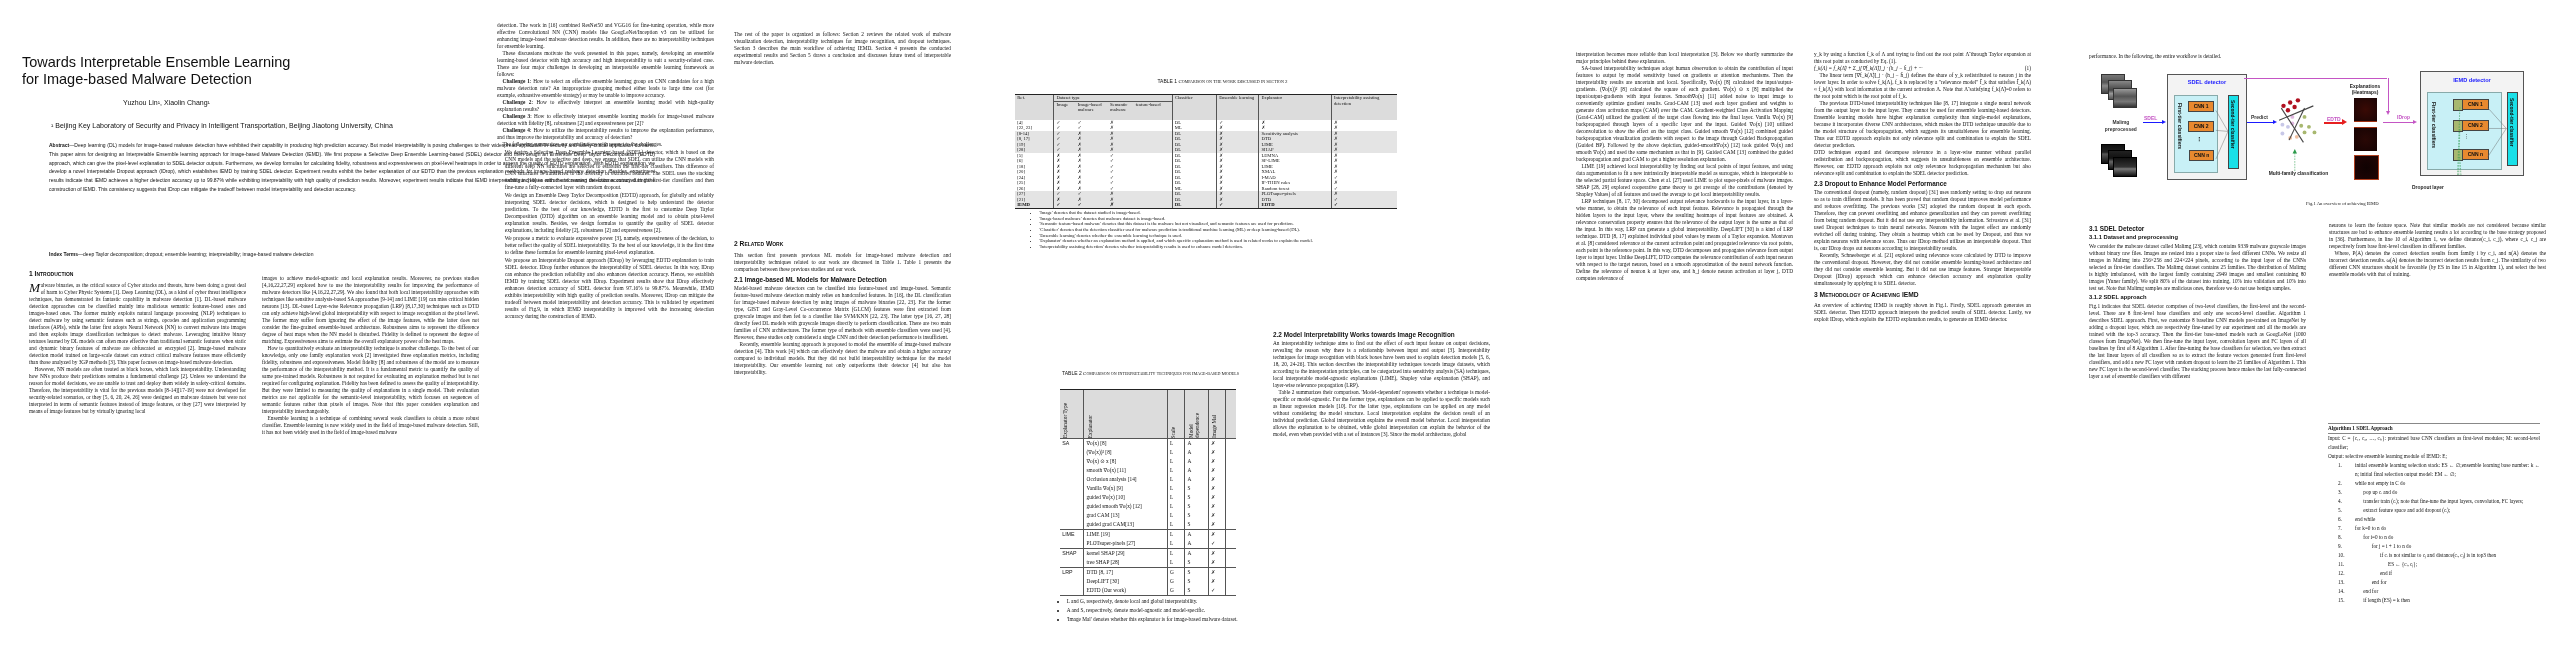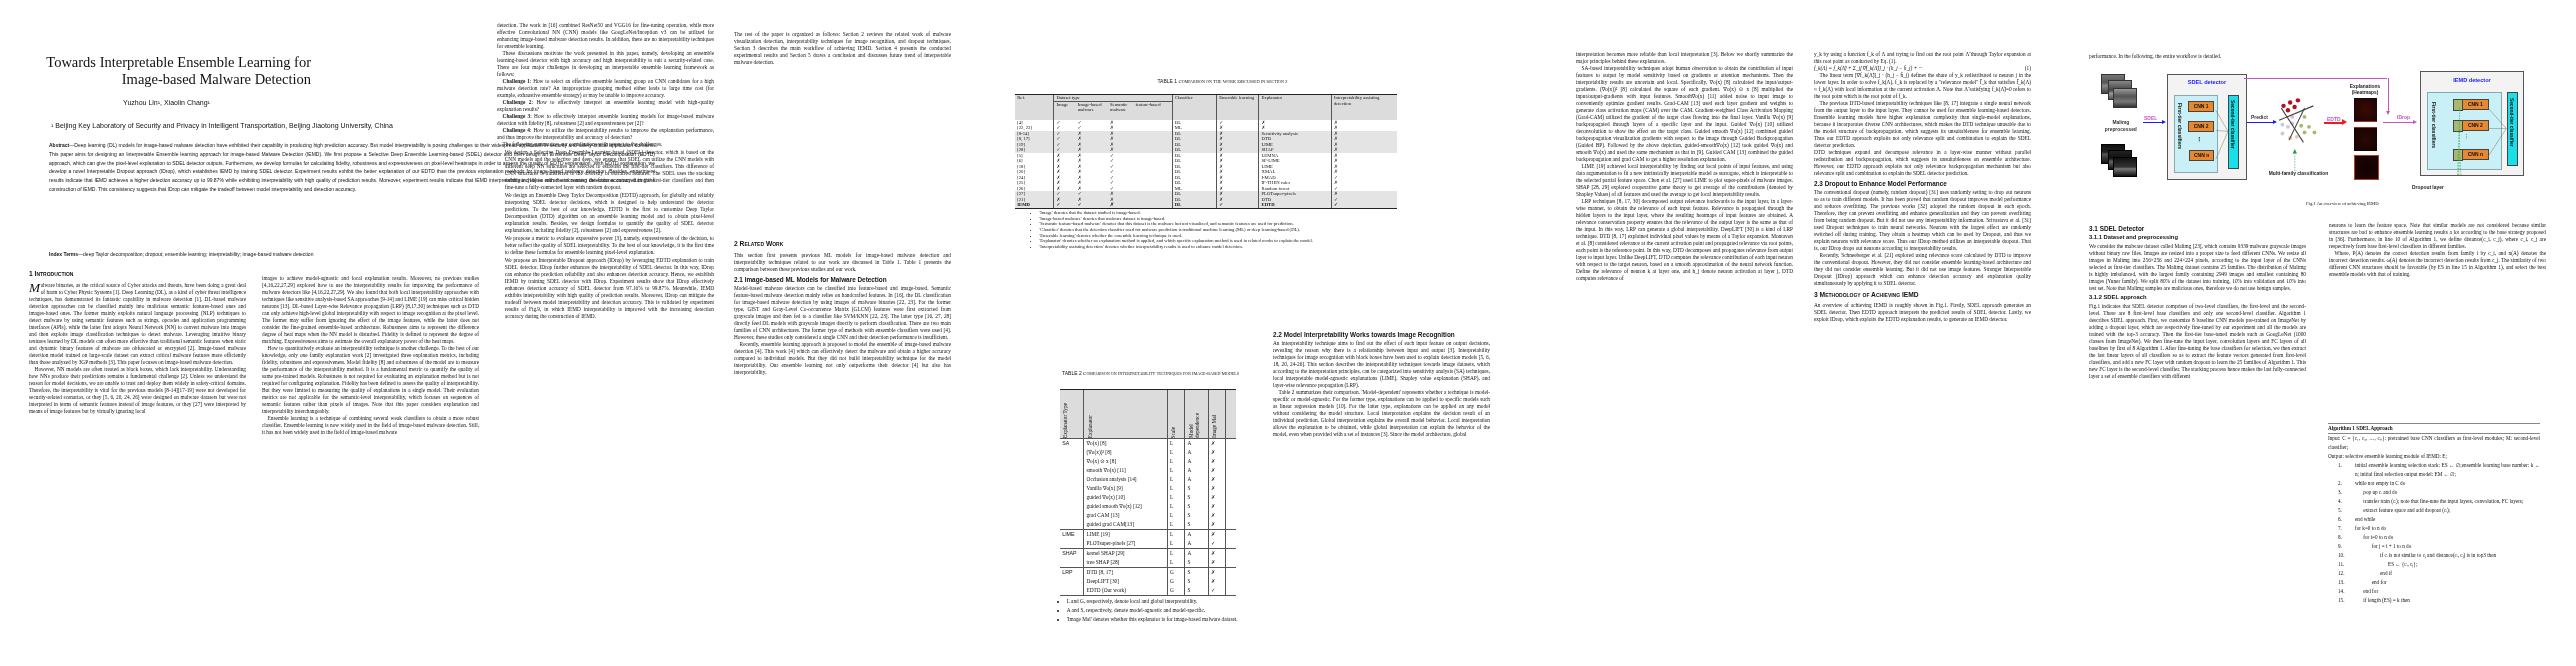--- a/index.html
+++ b/index.html
@@ -3,21 +3,21 @@
 <meta charset="utf-8">
 <style>
   html, body { margin:0; padding:0; background:#fff; }
   body { width:2576px; height:667px; position:relative; overflow:hidden; color:#111; }
   .serif { font-family:"Liberation Serif","DejaVu Serif",serif; }
   .sans { font-family:"Liberation Sans","DejaVu Sans",sans-serif; }
   .abs { position:absolute; }
   .col { position:absolute; font-family:"Liberation Serif",serif; font-size:5.3px; line-height:7px; text-align:justify; }
   .col p { margin:0 0 0 0; text-indent:5.6px; }
   .col p.noind { text-indent:0; }
-  .title { left:22px; top:54px; width:289px; text-align:right; font-family:Liberation Serif, serif; font-size:14.5px; line-height:16.7px; }
+  .title { left:22px; top:54px; width:289px; text-align:left; font-family:Liberation Sans, sans-serif; font-size:14.5px; line-height:16.7px; }
   .authors { left:22px; top:99px; width:289px; text-align:center; font-family:"Liberation Sans",sans-serif; font-size:7px; }
   .affil { left:22px; top:122px; width:500px; font-family:"Liberation Sans",sans-serif; font-size:7px; padding-left:29px; }
   .abstract { left:49px; top:141px; width:606px; font-family:"Liberation Sans",sans-serif; font-size:5px; line-height:8.8px; text-align:justify; }
   .index { left:49px; top:251px; width:606px; font-family:"Liberation Sans",sans-serif; font-size:5px; }
   h2.sec { font-family:"Liberation Sans",sans-serif; font-size:6.7px; font-weight:bold; margin:3.3px 0 4.4px 0; font-variant:small-caps; }
   h3.sub { font-family:"Liberation Sans",sans-serif; font-size:6.4px; font-weight:bold; margin:3.3px 0 2.2px 0; }
   h4.subsub { font-family:"Liberation Sans",sans-serif; font-size:5.8px; font-weight:bold; margin:2.2px 0 1.7px 0; }
   .dropcap { font-size:13.3px; font-style:italic; float:left; line-height:11px; margin-right:0.6px; }
   ul.bul { margin:1.1px 0 2.2px 0; padding-left:7.8px; }
   ul.bul li { margin:0 0 1.1px 0; }

